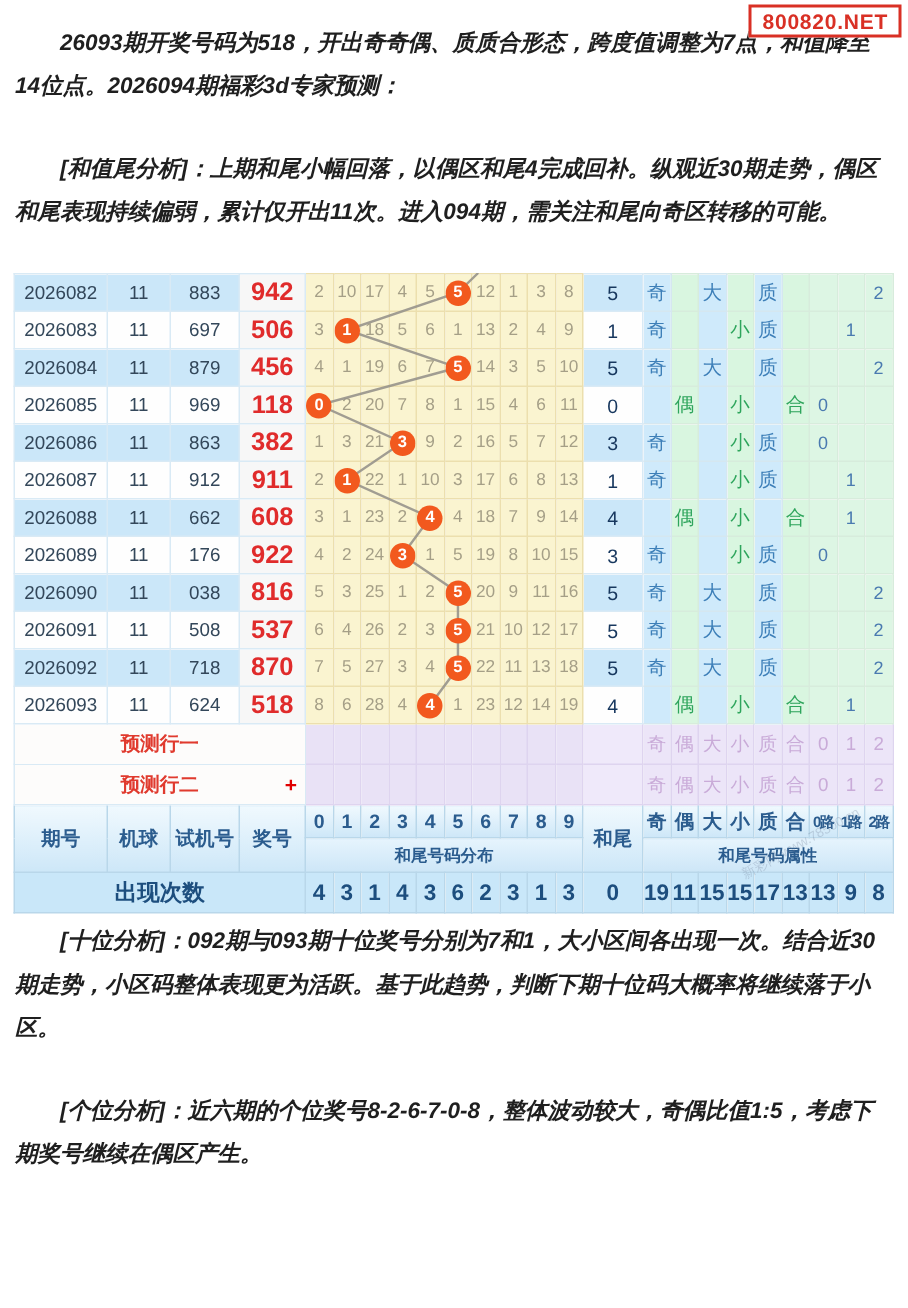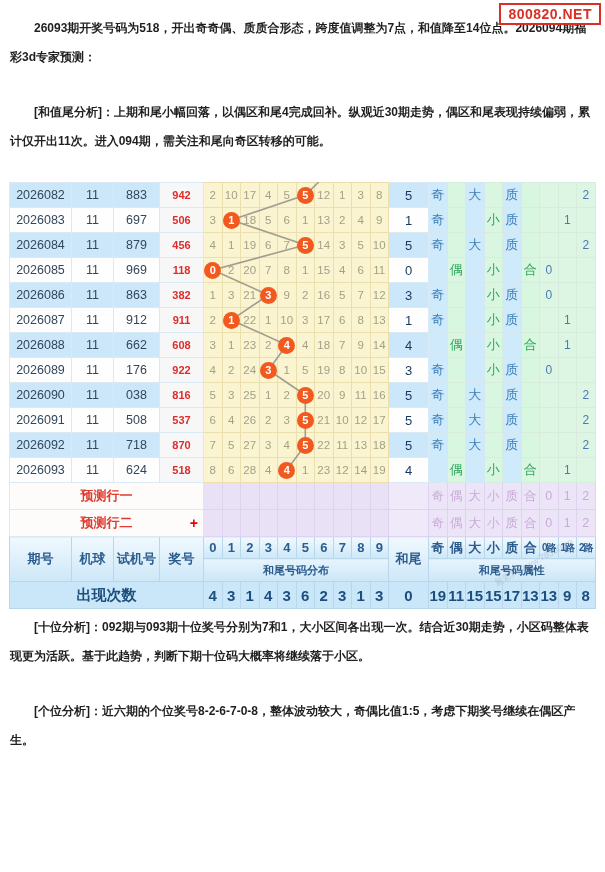--- a/index.html
+++ b/index.html
@@ -1,29 +1,29 @@
 <!DOCTYPE html>
 <html><head>
 <meta charset="utf-8">
 <style>
 html,body{margin:0;padding:0;width:605px;height:872px;overflow:hidden;background:#fff;
 font-family:"Liberation Sans","DejaVu Sans",sans-serif;}
 .page{position:relative;width:605px;height:872px;}
 .badge{position:absolute;top:3px;right:4px;border:2px solid #d93025;color:#d93025;
 background:#fff;font-size:14px;font-weight:bold;padding:1px 7px;letter-spacing:.5px;}
-.para{margin:0 10px 26px 10px;font-size:12px;line-height:29px;color:#1f1f1f;
-text-indent:2em;font-weight:600;}
+.para{margin:0 10px 26px 10px;font-size:15px;line-height:29px;color:#1f1f1f;
+text-indent:2em;font-weight:600;font-style:italic;}
 .para.first{padding-top:14px;margin-bottom:26px;}
 .chart-wrap{position:relative;margin:6px 9px 4px 9px;width:587px;}
 table{border-collapse:collapse;table-layout:fixed;width:586px;}
 td{border:1px solid #d9eaf5;text-align:center;padding:0;height:24px;font-size:12.5px;
 color:#33475a;white-space:nowrap;overflow:hidden;}
 tr.even .c-base{background:#cbe7f9;}
 tr.odd .c-base{background:#fefefe;}
-.c-prize{background:#f7f7f7;color:#e02b2b;font-weight:bold;font-size:11px;}
+.c-prize{background:#f7f7f7;color:#e02b2b;font-weight:bold;font-size:17px;}
 .c-m{background:#faf4d0;border-color:#ecdfae;color:#a59f87;font-size:11.5px;}
 .c-tail{font-size:13px;color:#17375e;}
 .a-blue{background:#cfeafb;border-color:#d5e7f0;color:#3d7fb8;font-size:13px;}
 .a-green{background:#d9f6e0;border-color:#d7ecdc;color:#2ea55c;font-size:13px;}
 .a-road{background:#ddf6e4;border-color:#d7ecdc;color:#4a7ab0;font-size:12px;}
 .circ{position:relative;z-index:7;display:inline-block;width:17px;height:17px;line-height:17px;
 border-radius:50%;background:#f2591e;color:#fff;font-size:11px;font-weight:bold;vertical-align:middle;}
 tr.pred td{height:26px;margin-top:16px;}
 .p-label{background:#fdfcfb;color:#e03a2e;font-weight:bold;font-size:13px;position:relative;}
 .plus{position:absolute;right:5px;top:50%;transform:translateY(-50%);color:#e00000;

